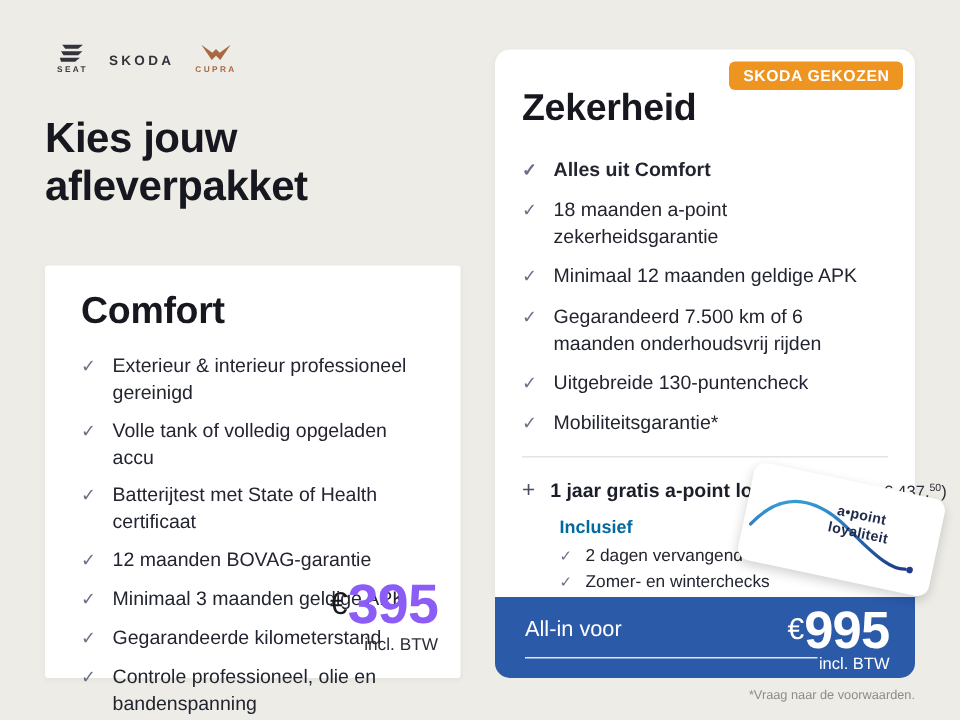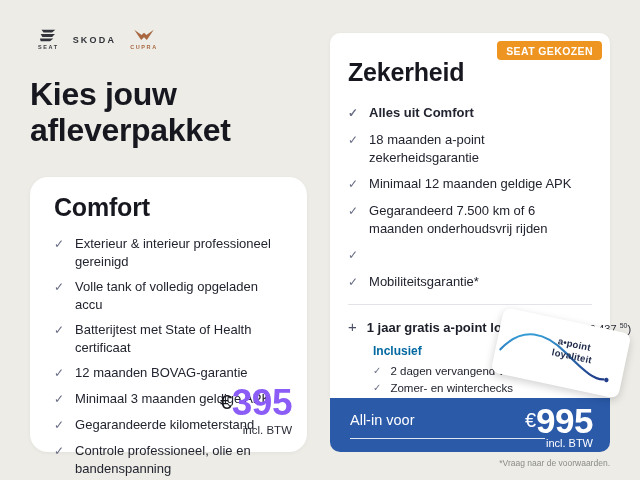--- a/index.html
+++ b/index.html
@@ -16,26 +16,26 @@
   .brands{position:absolute;left:38px;top:29px;display:flex;align-items:flex-start;gap:14px;}
   .brand{display:flex;flex-direction:column;align-items:center;gap:2px;}
   .brand-label{font-size:5.5px;font-weight:bold;letter-spacing:1.6px;color:#3A3B40;}
   .brand.skoda{padding-top:6px;}
   .brand.skoda .wordmark{font-size:9px;font-weight:bold;letter-spacing:2.2px;color:#33343B;}
   .brand.cupra .brand-label{color:#A96841;}
 
   
   h1.page-title{
     position:absolute;left:30px;top:76px;margin:0;width:290px;
-    font-size:32px;line-height:1.13;font-weight:600;color:#17181F;
+    font-size:28px;line-height:1.13;font-weight:600;color:#17181F;
     white-space:pre-line;letter-spacing:-0.3px;
   }
 
   
-  .card{position:absolute;background:#FFFFFF;border-radius:18px;box-shadow:0 1px 4px rgba(0,0,0,0.05);}
+  .card{position:absolute;background:#FFFFFF;border-radius:2px;box-shadow:0 1px 4px rgba(0,0,0,0.05);}
 
   
   .card.comfort{left:30px;top:177px;width:277px;height:275px;box-sizing:border-box;padding:16px 22px 14px 24px;}
   .card h2{margin:0 0 13px 0;font-size:25px;font-weight:700;color:#17181F;letter-spacing:-0.2px;}
   ul.checks{list-style:none;margin:0;padding:0;}
   ul.checks li{display:flex;gap:11px;margin-bottom:8px;font-size:13px;line-height:1.35;font-weight:500;color:#22242F;}
   ul.checks li .chk{color:#6A6E86;font-size:12px;line-height:1.5;flex:0 0 auto;}
   .price-block{position:absolute;right:15px;bottom:16px;text-align:right;}
   .price-line{white-space:nowrap;}
   .price-line .cur{font-size:21px;font-weight:500;color:#17181F;vertical-align:6px;}
@@ -150,41 +150,42 @@
     <div class="price-block">
       <div class="price-line">
         <span class="cur">€</span><span class="amt">395</span>
       </div>
       <div class="price-note">incl. BTW</div>
     </div>
   </section>
 
   <div class="zek-wrap">
     <section class="card zek">
-      <div class="badge">SEAT GEKOZEN</div>
+      <div class="badge">SKODA GEKOZEN</div>
       <h2>Zekerheid</h2>
       <ul class="checks">
         <li class="strong">
             <span class="chk">✓</span>
             <span>Alles uit Comfort</span>
           </li>
         <li>
             <span class="chk">✓</span>
             <span>18 maanden a-point zekerheidsgarantie</span>
           </li>
         <li>
             <span class="chk">✓</span>
             <span>Minimaal 12 maanden geldige APK</span>
           </li>
         <li>
             <span class="chk">✓</span>
             <span>Gegarandeerd 7.500 km of 6 maanden onderhoudsvrij rijden</span>
           </li>
         <li>
             <span class="chk">✓</span>
+            <span>Uitgebreide 130-puntencheck</span>
           </li>
         <li>
             <span class="chk">✓</span>
             <span>Mobiliteitsgarantie*</span>
           </li>
       </ul>
       <hr class="div">
       <div class="bonus-row">
         <span class="plus">+</span>
         <span class="bonus-title">1 jaar gratis a-point loyaliteit*</span>

